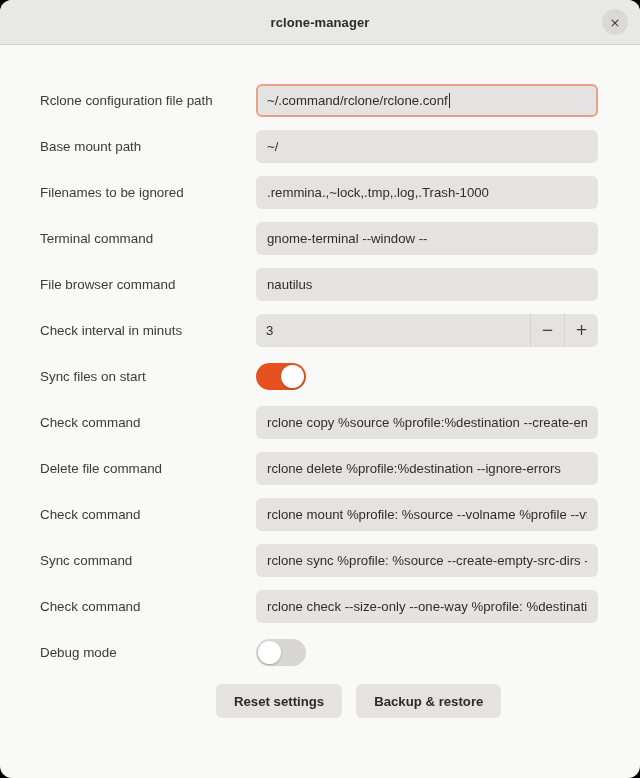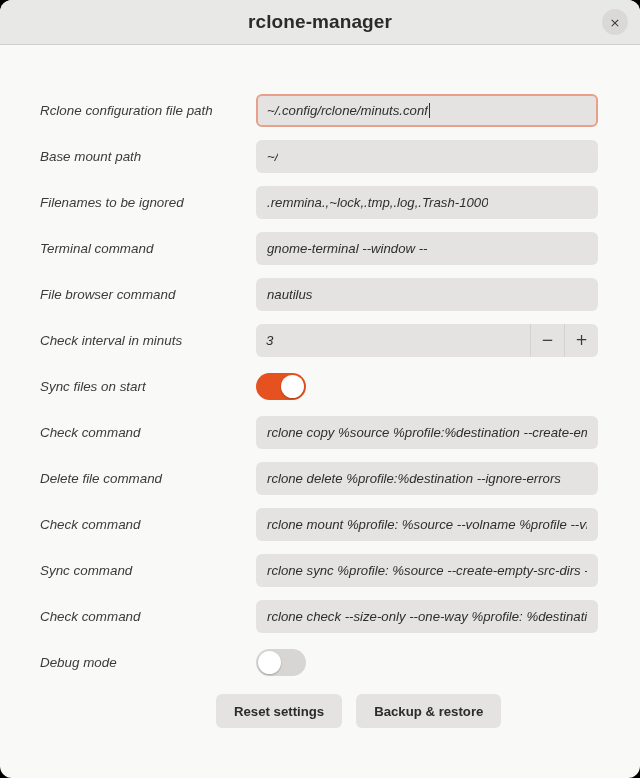--- a/index.html
+++ b/index.html
@@ -28,21 +28,21 @@
     position: relative;
     height: 45px;
     background: #e8e8e7;
     border-bottom: 1px solid #d0cfcd;
     display: flex;
     align-items: center;
     justify-content: center;
     box-sizing: border-box;
   }
   .titlebar-title {
-    font-size: 19px;
+    font-size: 13px;
     font-weight: bold;
     color: #2b2b2b;
     letter-spacing: 0.1px;
   }
   .close-button {
     position: absolute;
     right: 12px;
     top: 50%;
     transform: translateY(-50%);
     width: 26px;
@@ -56,23 +56,22 @@
   }
   .close-icon {
     font-size: 13px;
     line-height: 1;
     color: #3a3a3a;
     font-family: "DejaVu Sans", sans-serif;
   }
 
   
   .content {
-    padding: 42px 42px 0 40px;
-    box-sizing: border-box;
-    font-style: italic;
+    padding: 32px 42px 0 40px;
+    box-sizing: border-box;
   }
   .row {
     display: flex;
     align-items: center;
     height: 46px;
   }
   .row-label {
     width: 216px;
     flex: none;
     font-size: 13.4px;
@@ -201,21 +200,21 @@
     <div class="titlebar-title">rclone-manager</div>
     <div class="close-button">
       <span class="close-icon">×</span>
     </div>
   </div>
 
   <div class="content" id="settings-form">
       <div class="row">
         <div class="row-label">Rclone configuration file path</div>
         <div class="field focused">
-          <span class="field-text">~/.config/rclone/minuts.conf</span>
+          <span class="field-text">~/.command/rclone/rclone.conf</span>
           <span class="caret"></span>
         </div>
       </div>
       <div class="row">
         <div class="row-label">Base mount path</div>
         <div class="field">
           <span class="field-text">~/</span>
         </div>
       </div>
       <div class="row">

